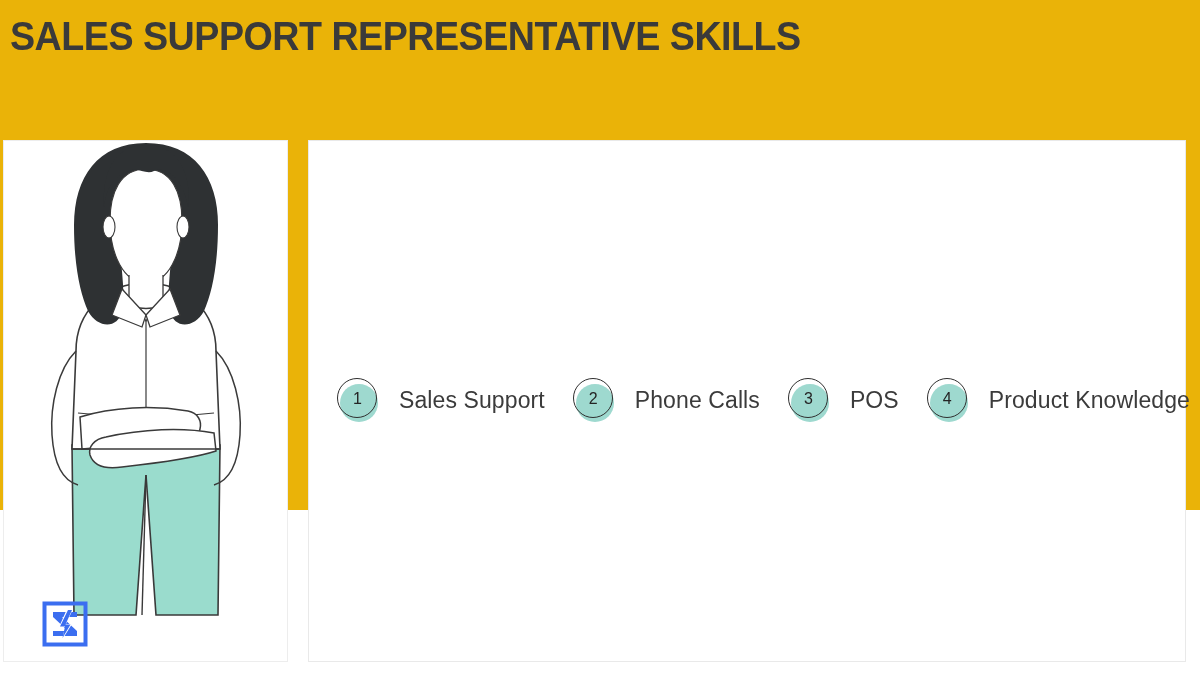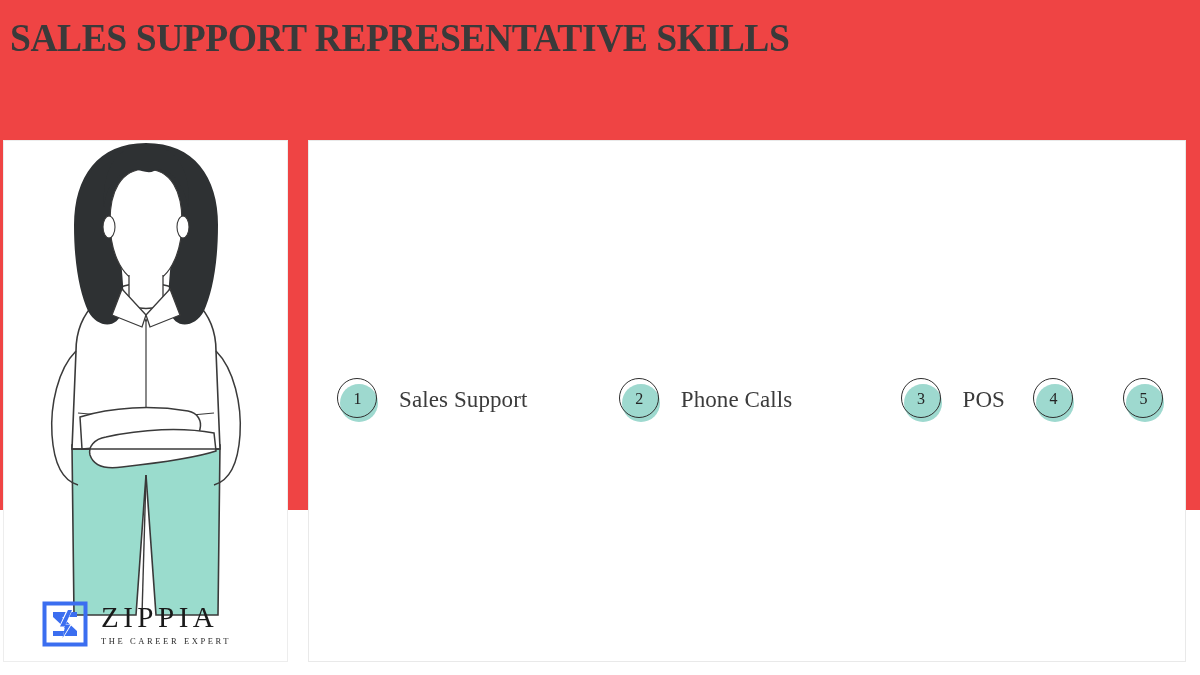--- a/index.html
+++ b/index.html
@@ -7,22 +7,21 @@
     width: 1200px;
     height: 675px;
     background: #ffffff;
     font-family: "Liberation Sans", sans-serif;
     overflow: hidden;
   }
   .page {
     position: relative;
     width: 1200px;
     height: 510px;
-    background: #ef4444;
-    font-family: Liberation Serif, serif;
+    background: #eab308;
   }
 
   
   .page-title {
     position: absolute;
     left: 10px;
     top: 14px;
     font-size: 40px;
     font-weight: bold;
     letter-spacing: -0.5px;
@@ -213,24 +212,20 @@
       </svg>
     </div>
 
     <div class="logo-wrap">
       <svg class="logo-mark" viewBox="0 0 46 46">
         <rect x="2.5" y="2.5" width="41" height="41" fill="none" stroke="#3b6ef0" stroke-width="4"></rect>
         <path d="M11 11 L35 11 L35 16 L20 16 L35 30 L35 35 L11 35 L11 30 L26 30 L11 16 Z" fill="#3b6ef0"></path>
         <path d="M25 8 L31 8 L24 23 L30 23 L20 39 L23 26 L17 26 Z" fill="#ffffff"></path>
         <path d="M26 9 L30 9 L23.5 23.5 L28.5 23.5 L20.5 37 L23 25.5 L18 25.5 Z" fill="#3b6ef0"></path>
       </svg>
-      <div class="logo-text">
-        <div class="logo-name">ZIPPIA</div>
-        <div class="logo-tag">THE CAREER EXPERT</div>
-      </div>
     </div>
   </div>
 
   <div class="skills-card">
     <div class="skills-grid" id="skills-grid">
         <div class="skill-row">
           <div class="badge">
             <div class="badge-fill"></div>
             <div class="badge-ring"></div>
             <div class="badge-num">1</div>
@@ -252,20 +247,21 @@
             <div class="badge-num">3</div>
           </div>
           <div class="skill-label">POS</div>
         </div>
         <div class="skill-row">
           <div class="badge">
             <div class="badge-fill"></div>
             <div class="badge-ring"></div>
             <div class="badge-num">4</div>
           </div>
+          <div class="skill-label">Product Knowledge</div>
         </div>
         <div class="skill-row">
           <div class="badge">
             <div class="badge-fill"></div>
             <div class="badge-ring"></div>
             <div class="badge-num">5</div>
           </div>
         </div>
       </div>
   </div>

